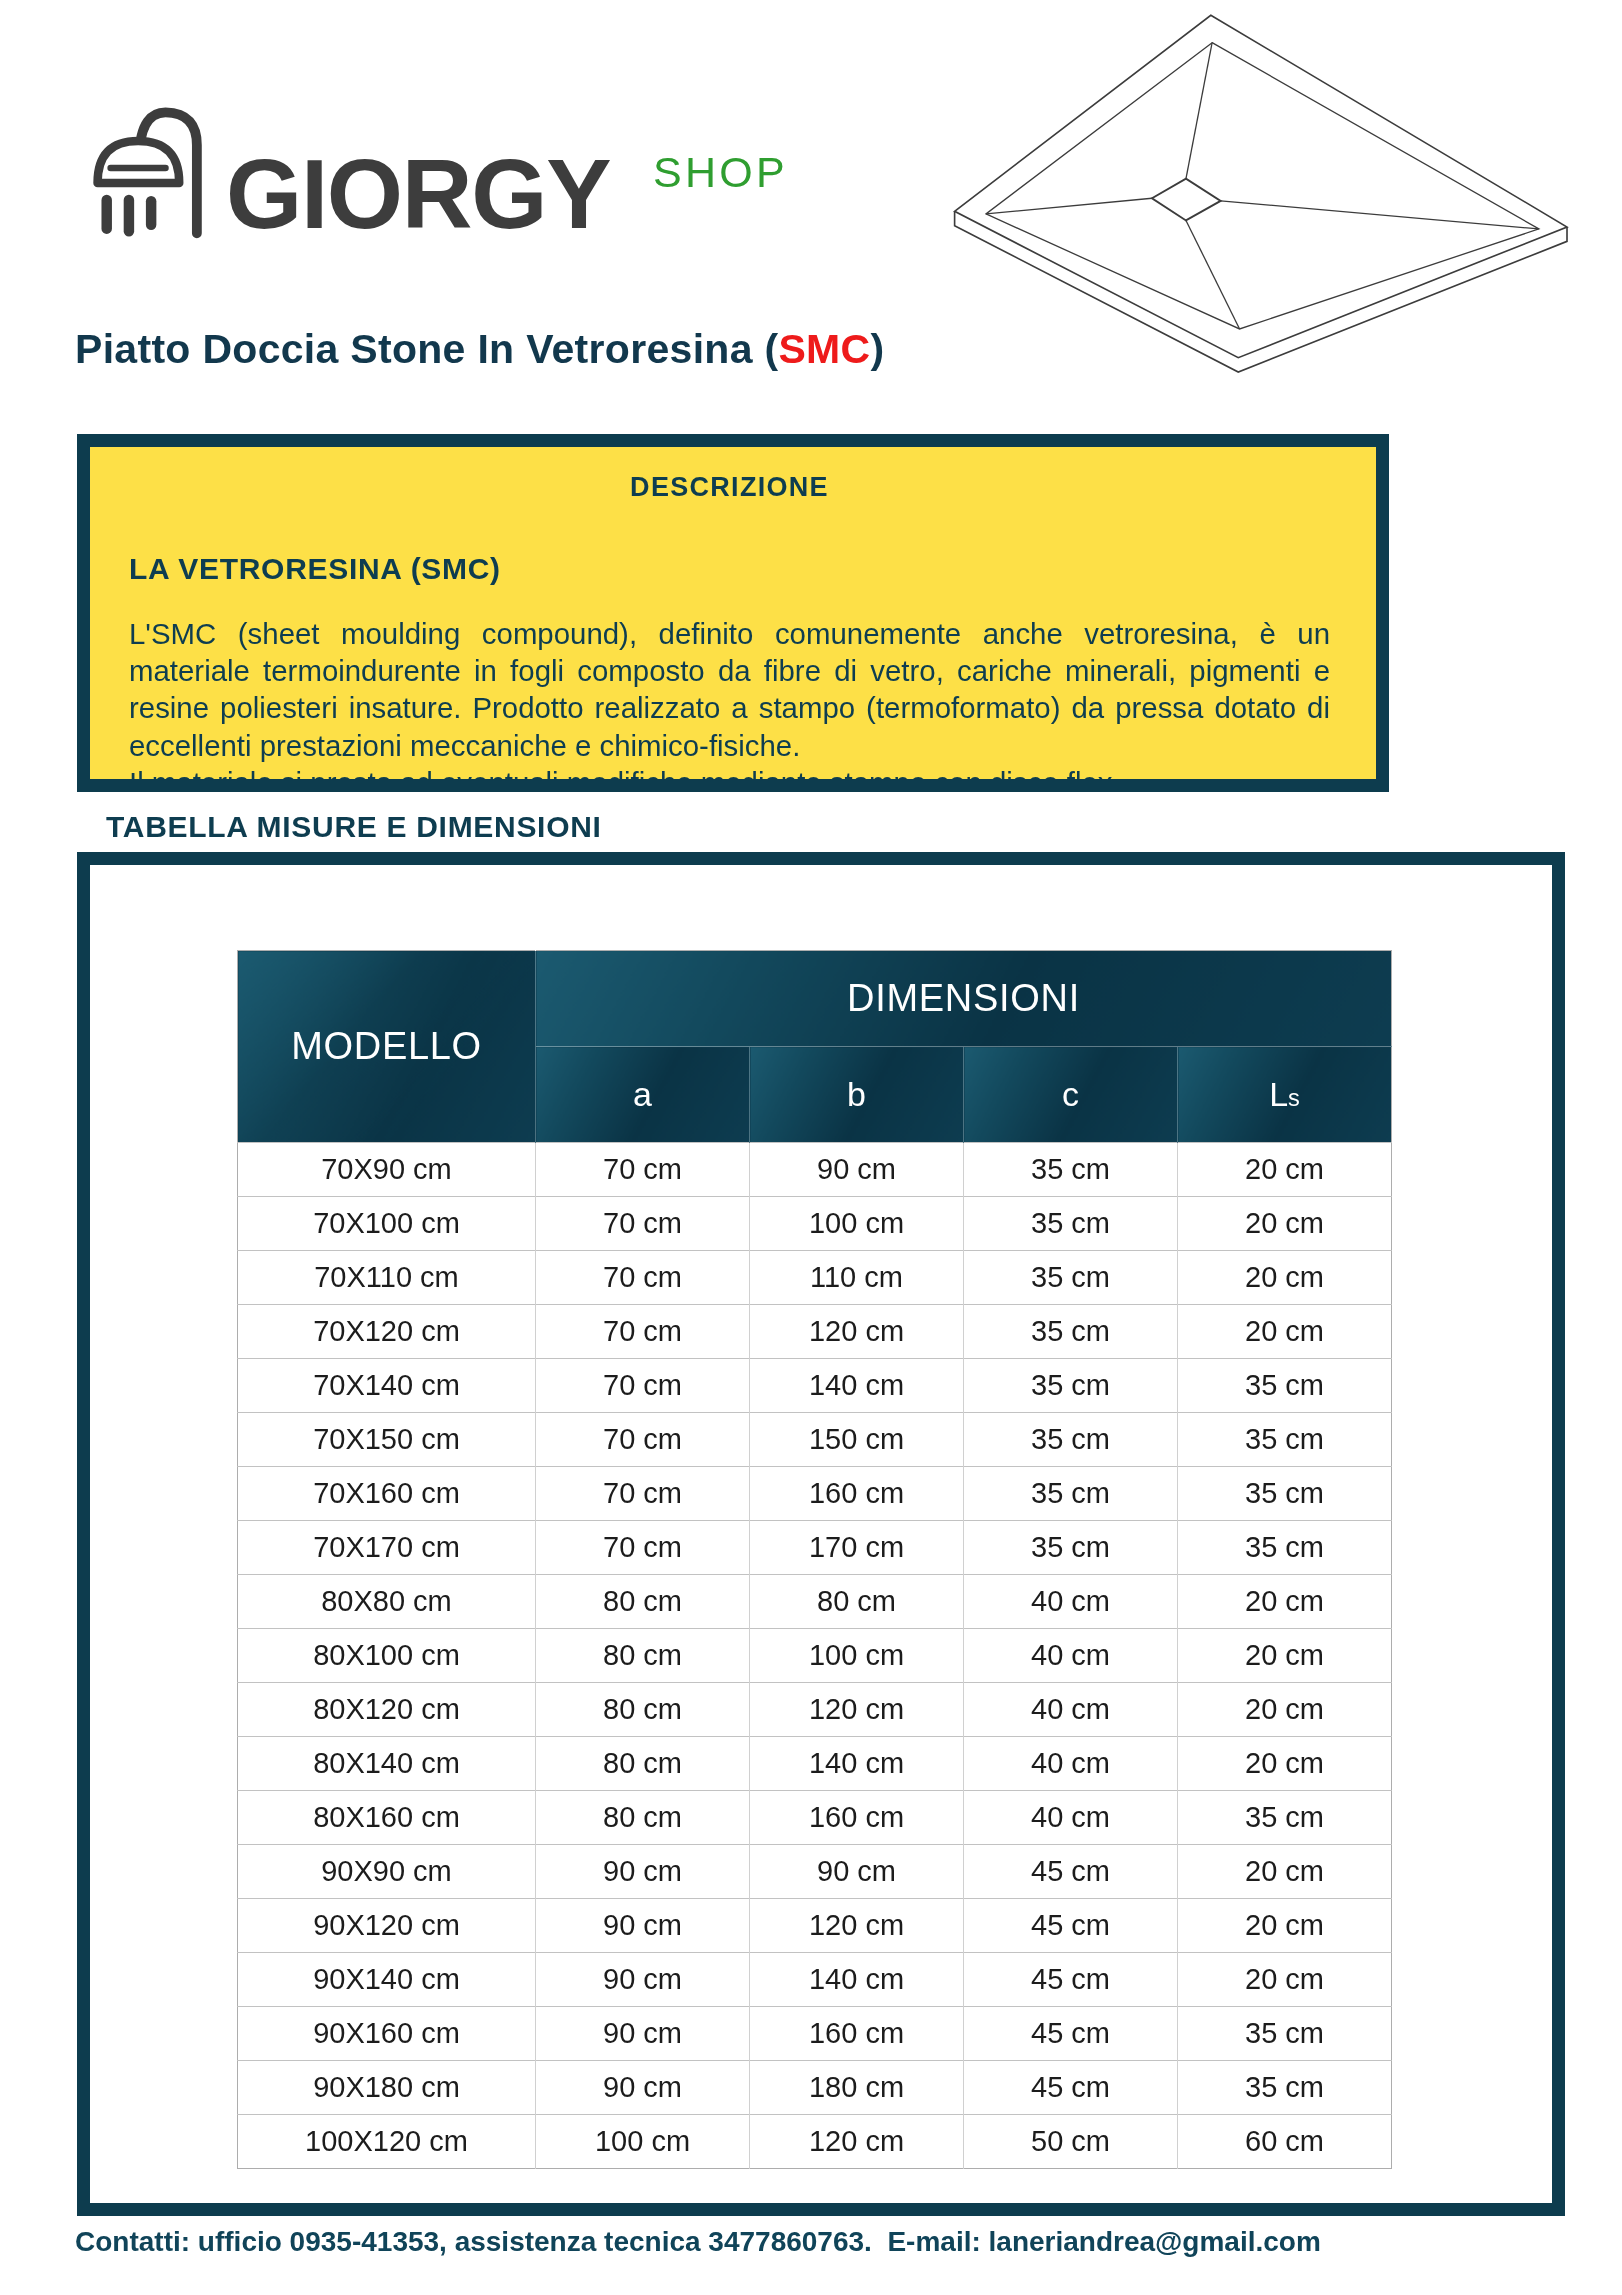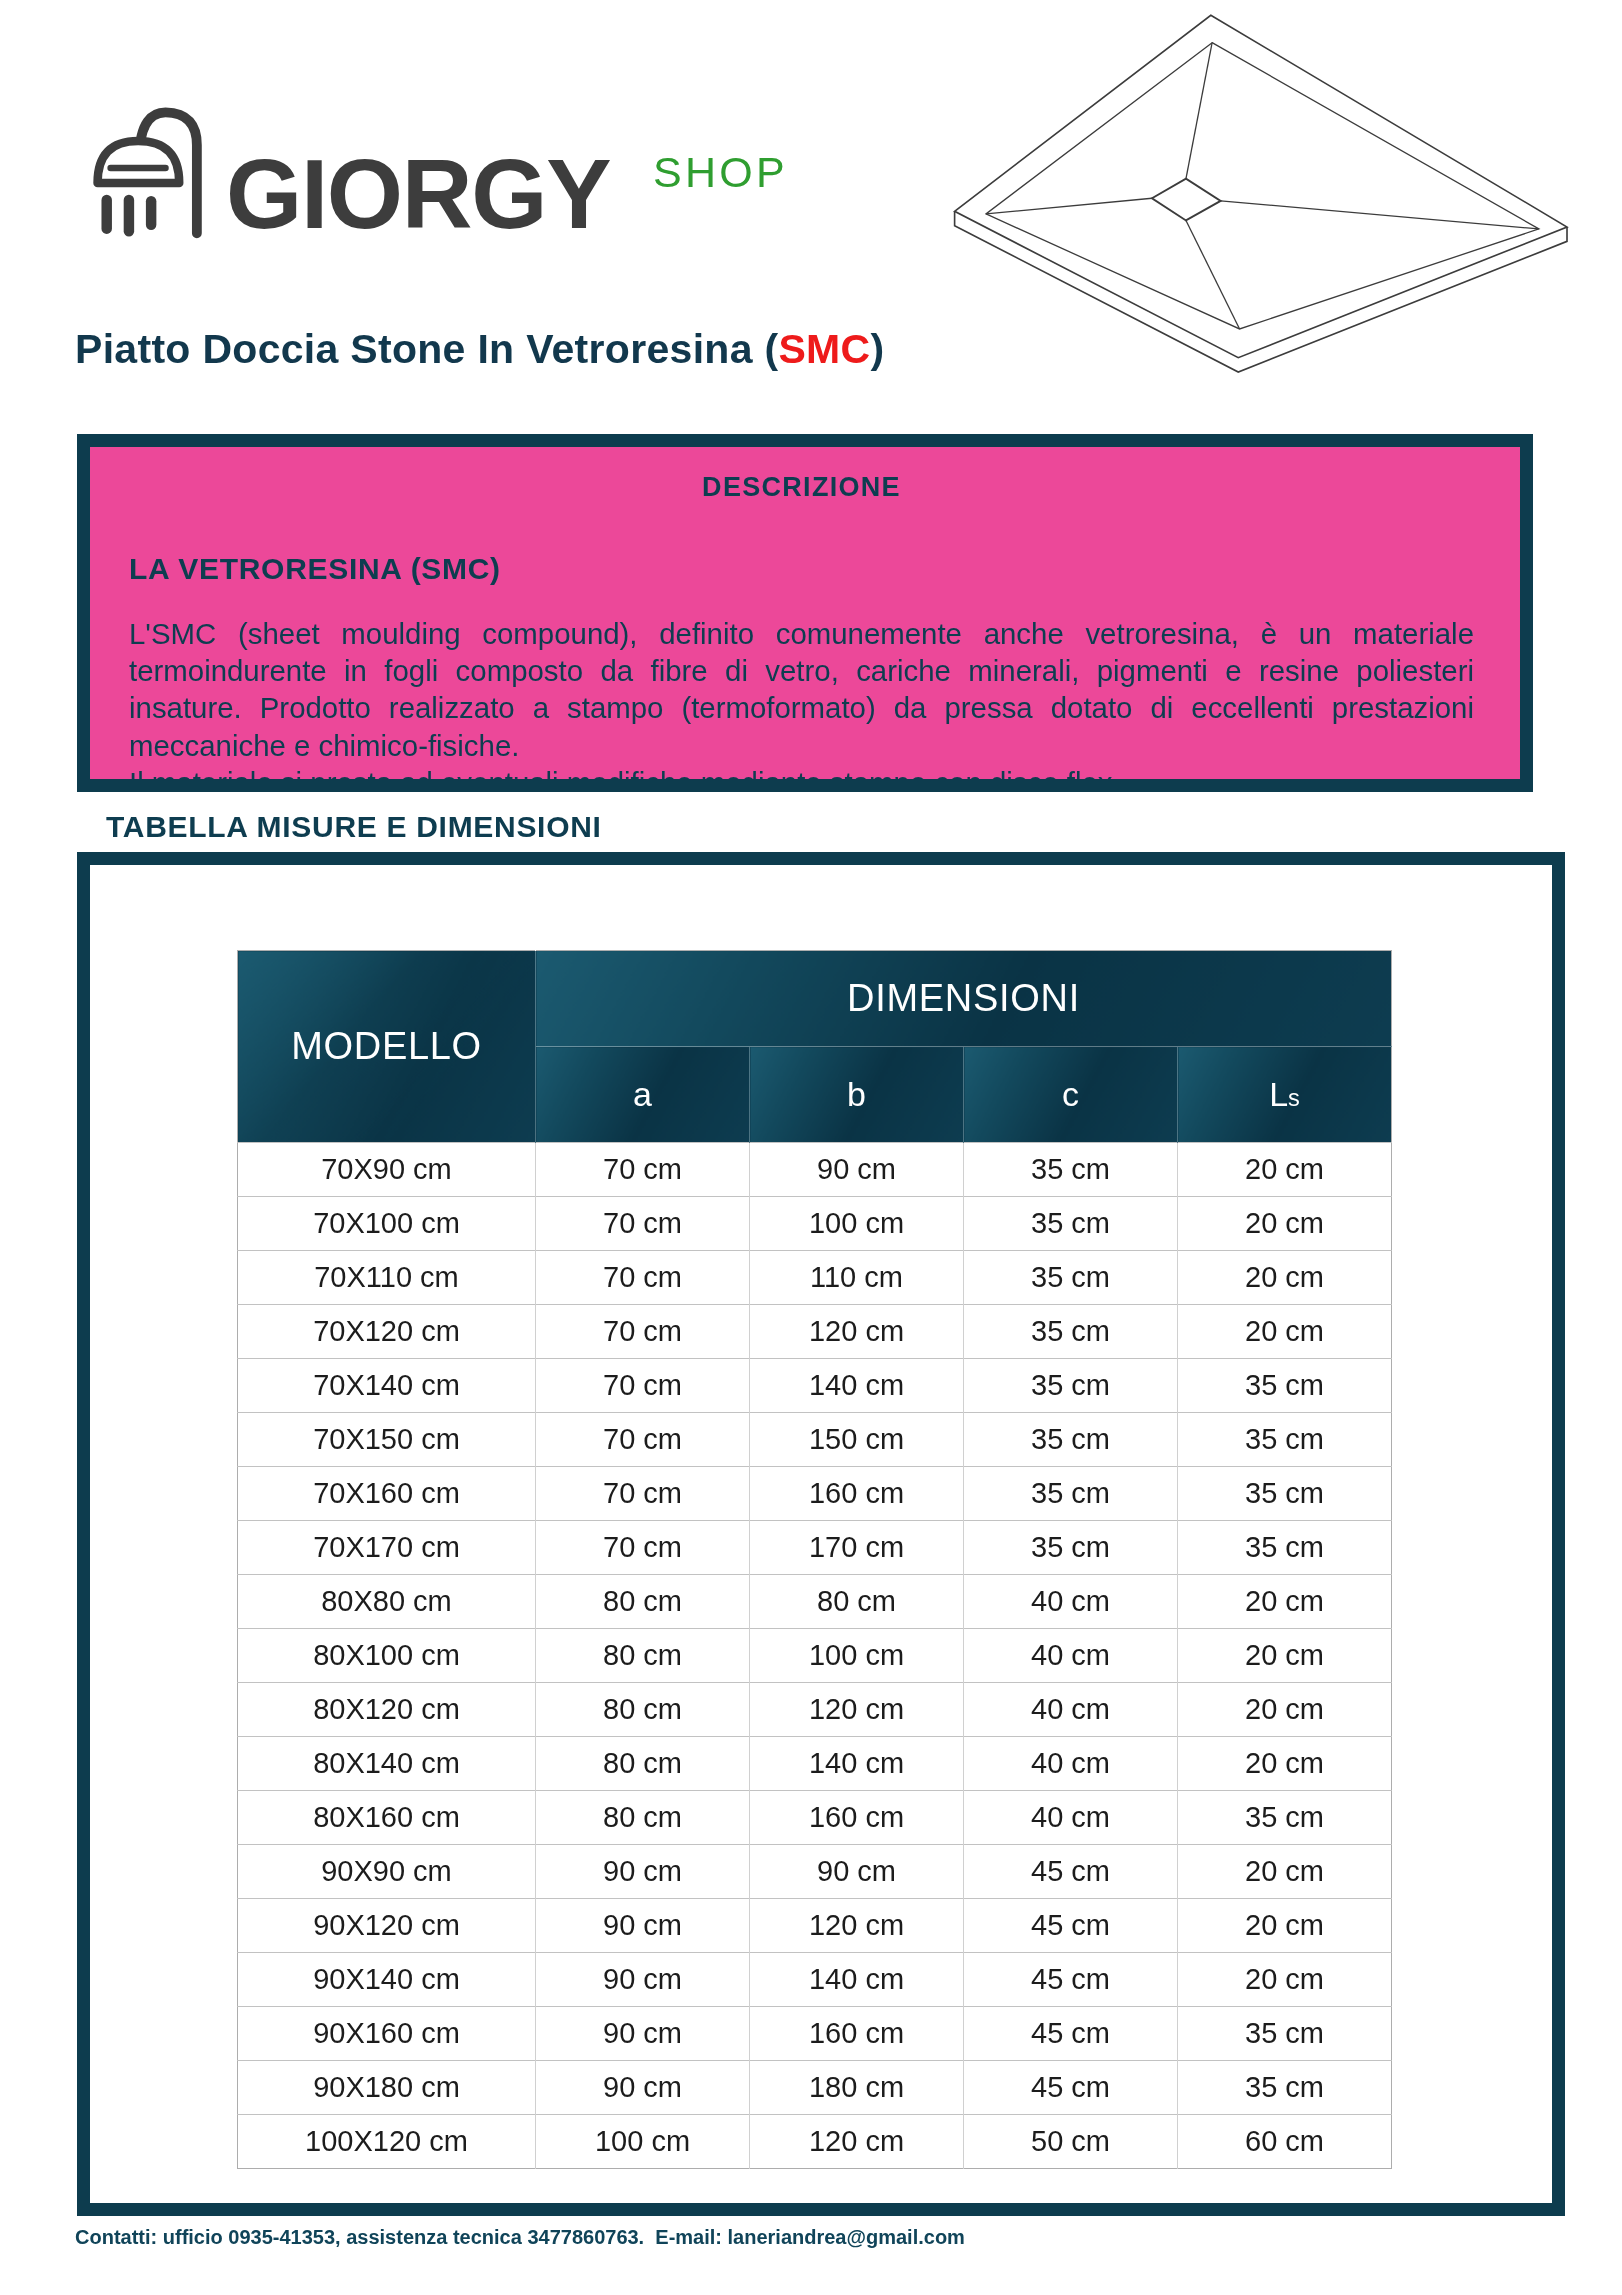--- a/index.html
+++ b/index.html
@@ -18,22 +18,22 @@
   
   .tray { position:absolute; left:949px; top:9.8px; width:638px; height:366px; }
   .tray path, .tray polygon, .tray line { fill:none; stroke:#3c3c3c; }
 
   
   .title { position:absolute; left:75px; top:326px; font-size:41px; font-weight:700;
            color:#12384d; letter-spacing:0.3px; }
   .title .red { color:#ee1b1b; }
 
   
-  .desc-box { position:absolute; left:77px; top:434px; width:1456px; height:358px;
-              border:13px solid #0d3c4e; background:#ec4899; padding:19.6px 46px 13px 39px;
+  .desc-box { position:absolute; left:77px; top:434px; width:1312px; height:358px;
+              border:13px solid #0d3c4e; background:#fde047; padding:19.6px 46px 13px 39px;
               overflow:hidden; }
   .desc-heading { text-align:center; font-size:27px; font-weight:700; letter-spacing:1.3px;
                   color:#0e3d50; margin-top:5.2px; }
   .desc-sub { font-size:30px; font-weight:700; color:#0e3d50; margin-top:49px; letter-spacing:0.7px; }
   .desc-text { margin-top:29px; font-size:29.4px; line-height:1.27; font-weight:500;
                color:#0e3d50; }
   .desc-text p.justify { text-align:justify; }
 
   
   .table-label { position:absolute; left:77px; top:810px; font-size:30px; font-weight:700;
@@ -57,21 +57,21 @@
   th.subcol { height:96px; font-size:34px; font-weight:400;
               border-left:1.3px solid rgba(255,255,255,0.25);
               border-top:1.3px solid rgba(255,255,255,0.35); }
   th.subcol .sub { font-size:23.6px; }
 
   tbody td { height:54px; font-size:29px; color:#1c1c1c;
              border-top:1.3px solid #c2c2c2; border-left:1.3px solid #d0d0d0; }
   tbody tr td:first-child { border-left:none; }
 
   
-  .footer { position:absolute; left:75px; top:2226px; font-size:20px; font-weight:700;
+  .footer { position:absolute; left:75px; top:2226px; font-size:28px; font-weight:700;
             color:#104459; white-space:pre-wrap; }
 </style>
 </head>
 <body>
 
 <div class="page">
 
   <svg class="logo-icon" viewBox="0 0 175 225">
     <path d="M72,92 C72,36 92,22 112,22 C146,22 160,42 160,72 L160,207" fill="none" stroke="#3d3d3d" stroke-width="15" stroke-linecap="round"></path>
     <path d="M8,130 Q8,66 70,66 Q133,66 133,130 Z" fill="#ffffff" stroke="#3d3d3d" stroke-width="13" stroke-linejoin="round"></path>

